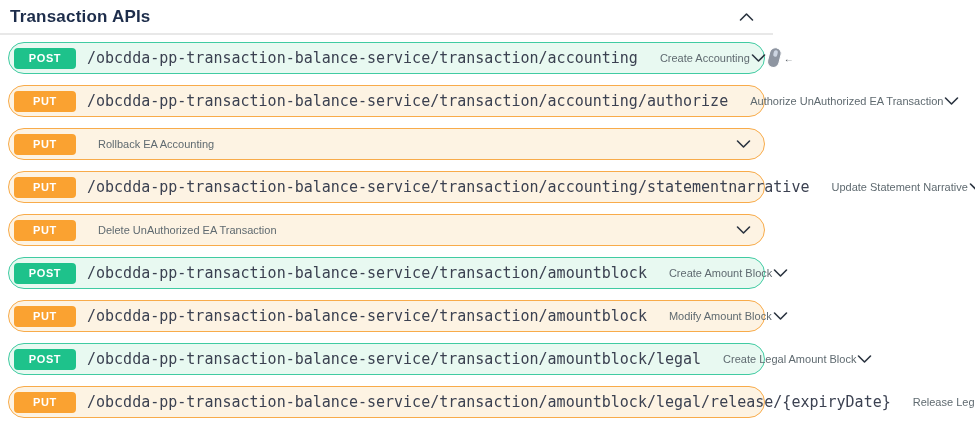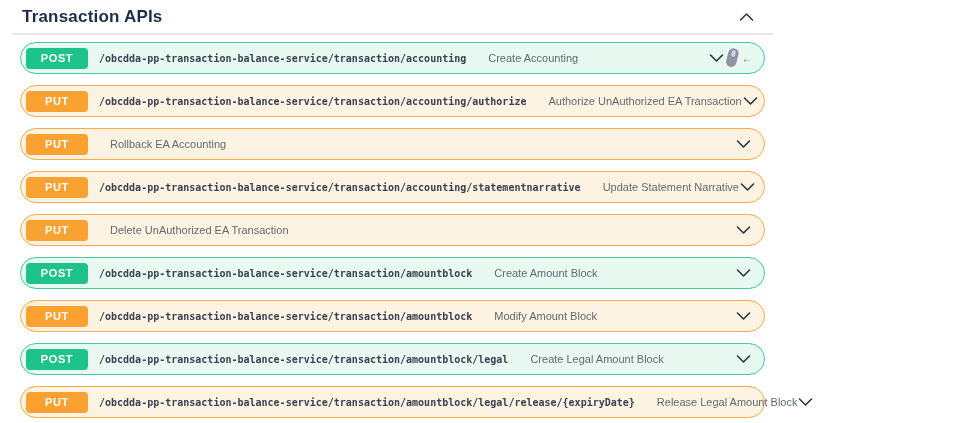--- a/index.html
+++ b/index.html
@@ -1,21 +1,21 @@
 <!DOCTYPE html>
 <html><head>
 <meta charset="utf-8">
 <style>
   * { margin:0; padding:0; box-sizing:border-box; }
   html,body { background:#fff; }
   body {
     width:975px; height:423px; overflow:hidden; position:relative;
     font-family:"Liberation Sans", sans-serif;
   }
-  .opblock-tag-section { width:773px;padding-left:12px; }
+  .opblock-tag-section { width:773px; }
   .section-header {
     display:flex; align-items:center; justify-content:space-between;
     padding:7px 16px 6px 10px;
     border-bottom:2px solid #e8e8e8;
     margin-bottom:7px;
   }
   .section-title {
     font-size:17px; font-weight:bold; color:#1d2d4b; letter-spacing:.2px;
   }
   .collapse-btn {
@@ -34,21 +34,21 @@
     min-width:62px; height:21px; border-radius:4px;
     display:flex; align-items:center; justify-content:center;
     color:#fff; font-size:11px; font-weight:bold; letter-spacing:.6px;
     font-family:"Liberation Sans", sans-serif;
   }
   .method-post .method-badge { background:var(--post-badge); }
   .method-put  .method-badge { background:var(--put-badge); }
   .endpoint-path {
     margin-left:11px;
     font-family:"DejaVu Sans Mono","Liberation Mono",monospace;
-    font-weight:bold; font-size:10px; color:#3b4151; white-space:nowrap;
+    font-weight:normal; font-size:15px; color:#3b4151; white-space:nowrap;
   }
   .endpoint-desc {
     margin-left:22px; font-size:11px; color:#5f6a70; white-space:nowrap;
   }
   .row-right { margin-left:auto; display:flex; align-items:center; }
   .chev { line-height:0; background:none; border:none; cursor:pointer; padding:0; }
   .cursor-wrap { display:flex; align-items:center; margin-left:-2px; position:relative; z-index:2; }
   .cursor-arrow { font-size:10px; color:#555c63; margin-left:1px; }
 </style>
 </head>

